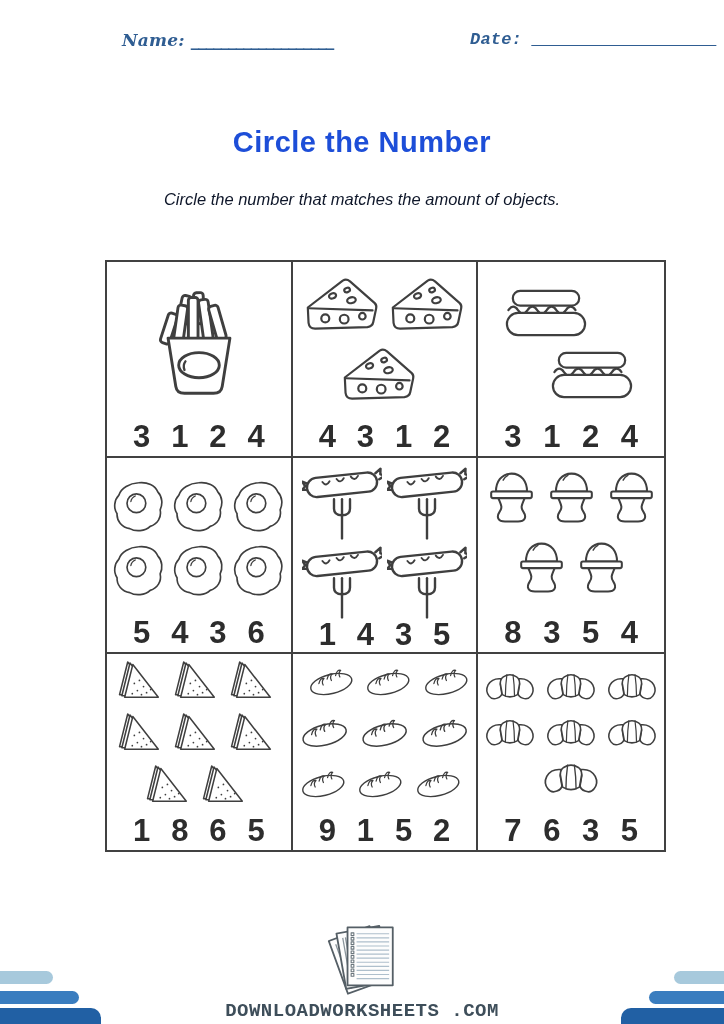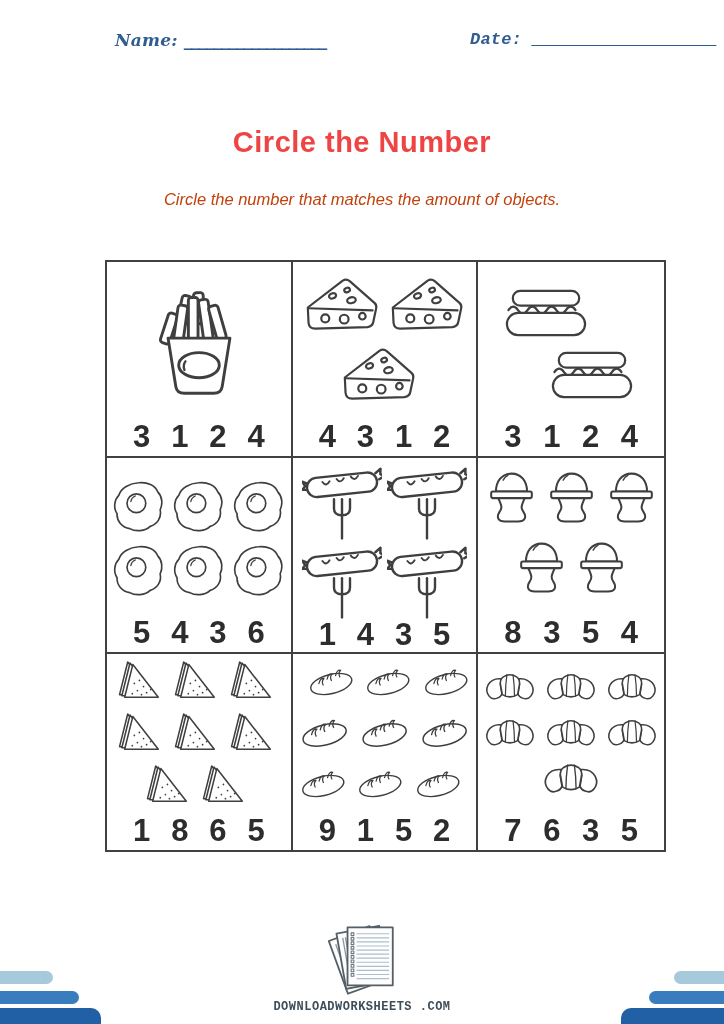--- a/index.html
+++ b/index.html
@@ -8,29 +8,29 @@
     background:#ffffff;font-family:"Liberation Sans",sans-serif;
   }
   
   .field{
     position:absolute;top:30px;
     color:#2f5d92;font-family:"DejaVu Serif",serif;
     font-weight:bold;font-style:italic;font-size:17px;letter-spacing:.2px;
     white-space:nowrap;
   }
   .field .line{font-weight:bold;letter-spacing:-1px;}
-  #name-field{left:115px;text-align:center;}
+  #name-field{left:122px;text-align:center;}
   #date-field{left:470px;font-family:Liberation Mono, monospace;}
   .page-title{
     position:absolute;top:126px;left:0;right:0;text-align:center;
-    font-size:29px;font-weight:bold;color:#ef4444;letter-spacing:.5px;
+    font-size:29px;font-weight:bold;color:#1d4ed8;letter-spacing:.5px;
   }
   .page-subtitle{
     position:absolute;top:190px;left:0;right:0;text-align:center;
-    font-size:16.5px;font-style:italic;color:#c2410c;
+    font-size:16.5px;font-style:italic;color:#0f172a;
   }
   
   .grid{
     position:absolute;left:105px;top:260px;width:561px;height:592px;
     display:grid;grid-template-columns:repeat(3,1fr);grid-template-rows:repeat(3,1fr);
     border:2px solid #414141;box-sizing:border-box;background:#fff;
   }
   .cell{
     border-right:2px solid #414141;border-bottom:2px solid #414141;
     display:flex;flex-direction:column;box-sizing:border-box;overflow:hidden;
@@ -59,21 +59,21 @@
   .hotdog-cell .obj-row:nth-child(2){justify-content:flex-end;padding-right:20px;}
   .cheese-cell .obj-row:nth-child(2){padding-right:10px;}
   .sandwich-cell .items{gap:1px;}
   .bread-cell .obj-row:nth-child(1){padding-left:8px;}
   .bread-cell .obj-row:nth-child(3){padding-right:8px;}
   
   .footer-logo{position:absolute;left:0;right:0;top:922px;display:flex;flex-direction:column;align-items:center;}
   .footer-logo svg{display:block;}
   .site-text{
     margin-top:2px;font-family:"Liberation Mono",monospace;font-weight:bold;
-    font-size:12px;letter-spacing:.5px;color:#3e4e5a;
+    font-size:19px;letter-spacing:.5px;color:#3e4e5a;
   }
   
   .bar{position:absolute;height:13px;}
   .corner-left .bar{left:0;}
   .corner-right .bar{right:0;}
   .bar.light{background:#a7c9dc;}
   .bar.mid{background:#3a7dbf;}
   .bar.dark{background:#2160a4;height:16px;}
   .corner-left .light{bottom:40px;width:53px;border-radius:0 10px 10px 0;}
   .corner-left .mid{bottom:20px;width:79px;border-radius:0 10px 10px 0;}

